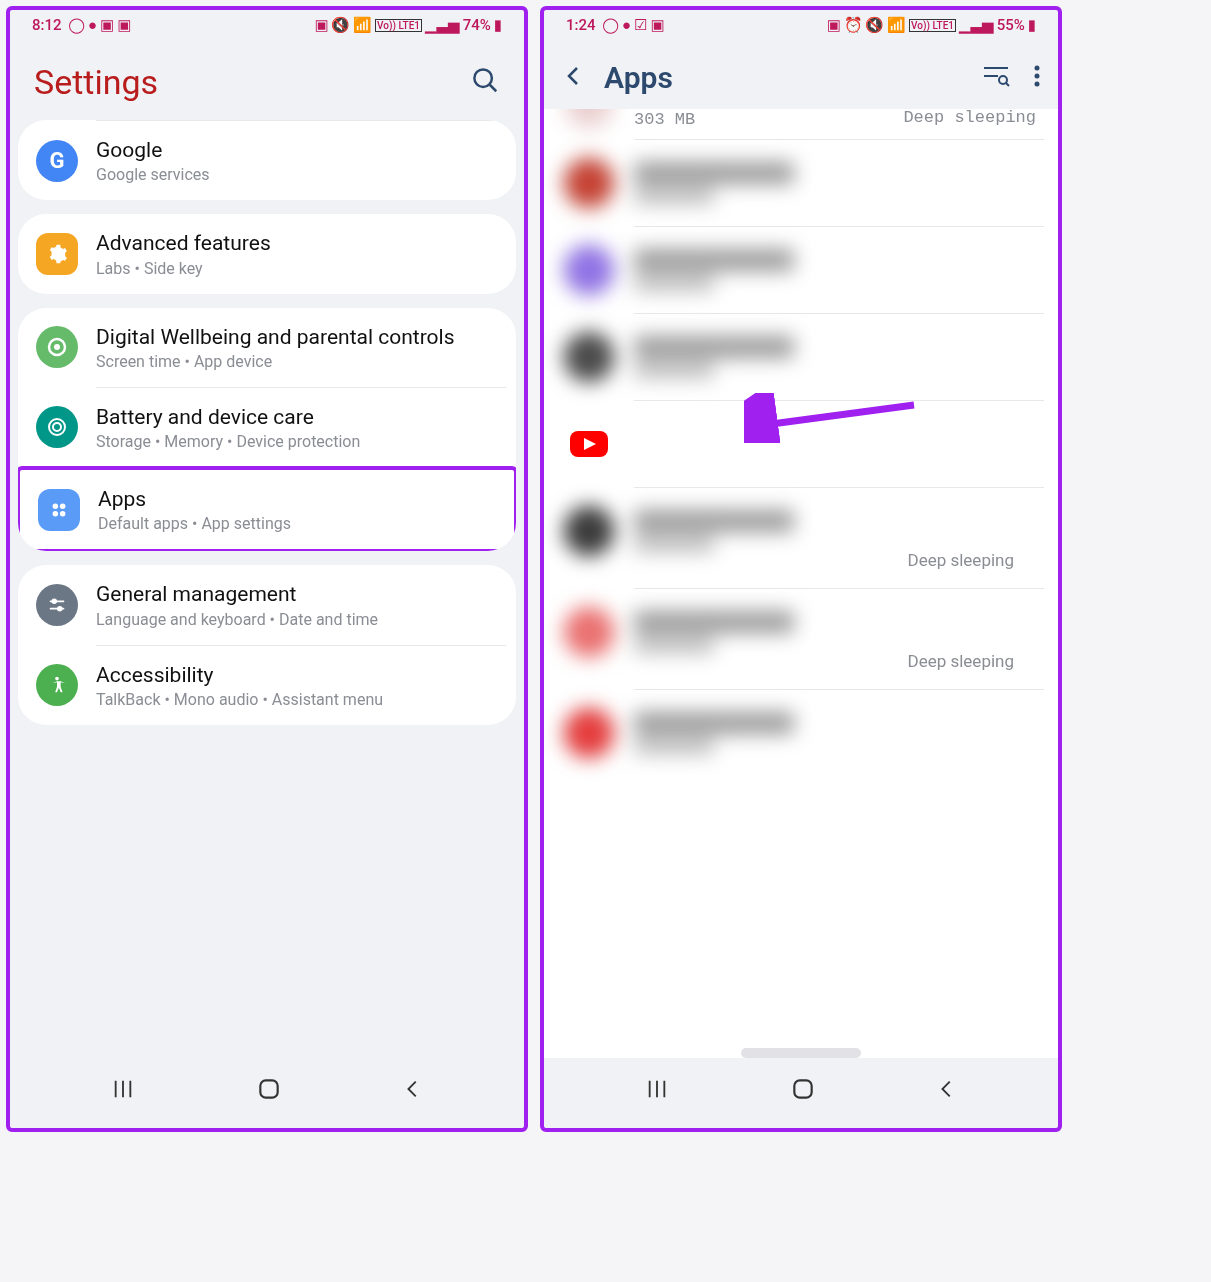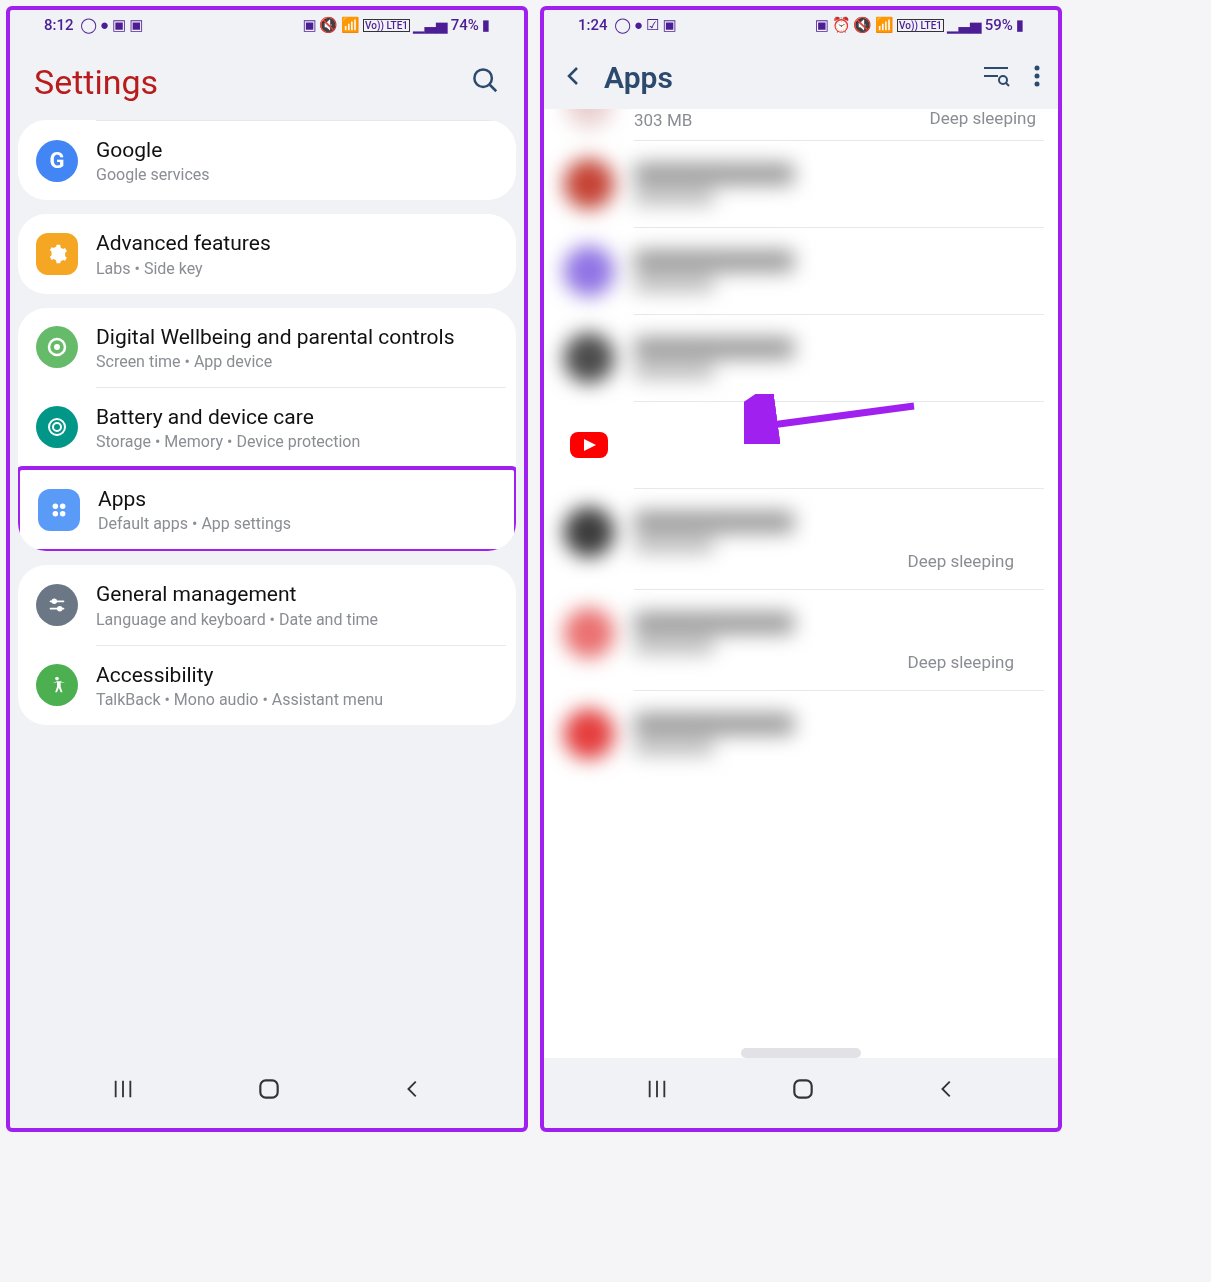--- a/index.html
+++ b/index.html
@@ -18,24 +18,24 @@
     border-radius: 6px;
     position: relative;
     overflow: hidden;
     display: flex;
     flex-direction: column;
   }
   .status-bar {
     display: flex;
     justify-content: space-between;
     align-items: flex-end;
-    padding: 6px 34px 2px;
+    padding: 6px 22px 2px;
     font-size: 15px;
     font-weight: 500;
-    color: #4c1d95;
+    color: #be185d;
   }
   .status-left, .status-right { display: flex; align-items: center; gap: 3px; }
   .status-left span, .status-right span { font-size: 15px; }
   .header {
     display: flex;
     align-items: center;
     justify-content: space-between;
     padding: 26px 24px 18px;
   }
   .header-title {
@@ -154,20 +154,21 @@
     bottom: 78px;
     width: 120px;
     height: 10px;
     background: #e2e2e6;
     border-radius: 6px;
   }
   .partial-top {
     padding-top: 0;
     padding-bottom: 10px;
     align-items: flex-start;
+    font-family: Liberation Mono, monospace;
   }
   .partial-top .app-icon { margin-top: -30px; }
 </style>
 </head>
 <body>
 
 <div class="phone">
   <div class="status-bar">
     <div class="status-left">
       <span>8:12</span>
@@ -326,21 +327,21 @@
       <span>☑</span>
       <span>▣</span>
     </div>
     <div class="status-right">
       <span>▣</span>
       <span>⏰</span>
       <span>🔇</span>
       <span>📶</span>
       <span style="font-size:10px;border:1px solid #333;padding:0 1px;">Vo)) LTE1</span>
       <span>▁▃▅</span>
-      <span>59%</span>
+      <span>55%</span>
       <span>▮</span>
     </div>
   </div>
 
   <div class="apps-header">
     <div>
       <svg width="24" height="24" viewBox="0 0 24 24" fill="none" stroke="#2d4a6e" stroke-width="2.5">
           <polyline points="15 4 7 12 15 20"></polyline>
         </svg>
     </div>

